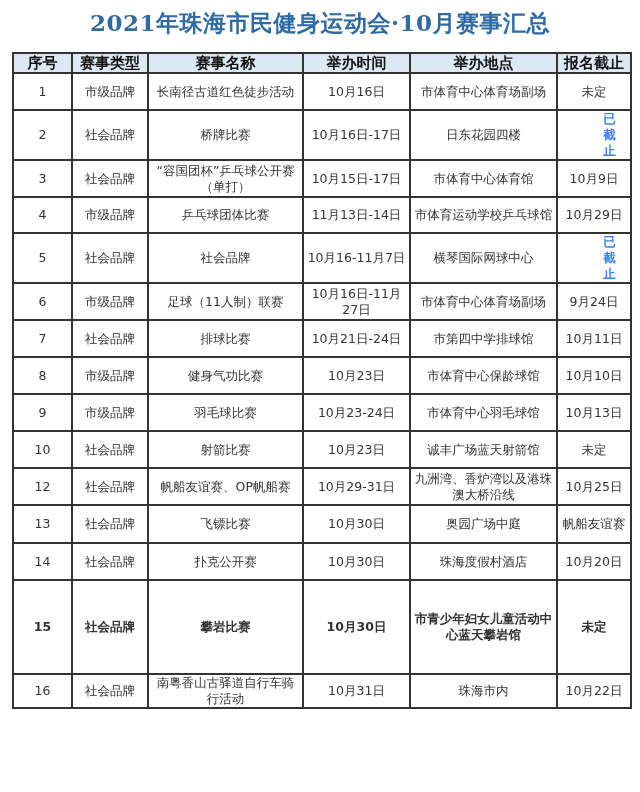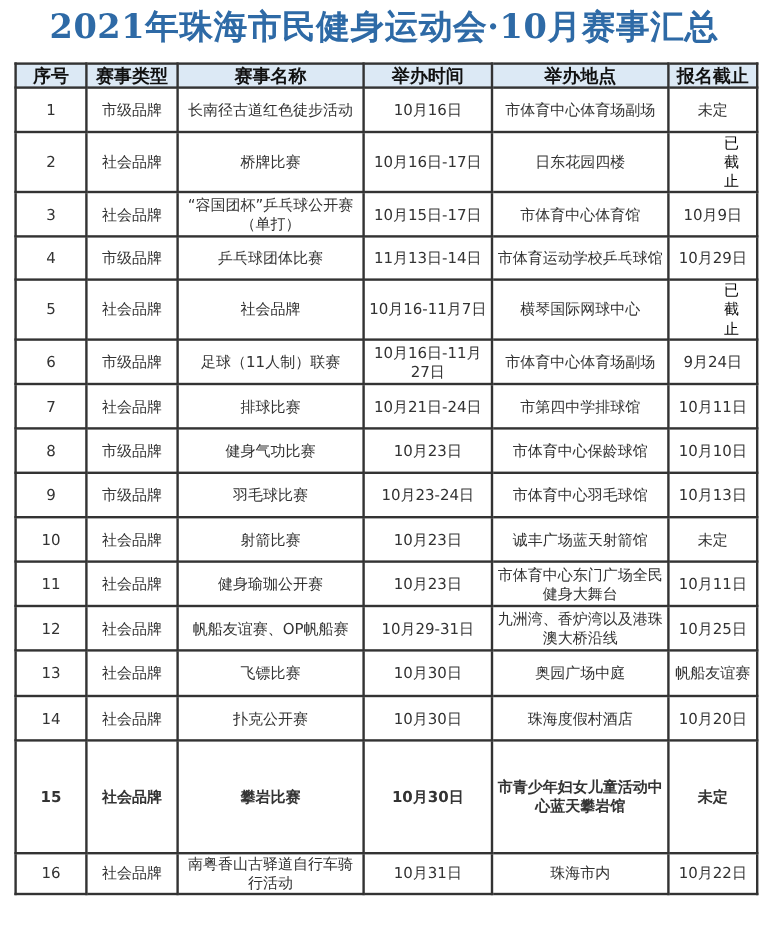--- a/index.html
+++ b/index.html
@@ -1,29 +1,29 @@
 <!DOCTYPE html>
 <html><head>
 <meta charset="utf-8">
 <style>
   html, body { margin:0; padding:0; background:#ffffff; }
   body { width:640px; height:792px; position:relative; overflow:hidden;
          font-family:"DejaVu Sans","Liberation Sans",sans-serif; color:#222; }
   .title { position:absolute; left:0; top:8px; width:640px; text-align:center;
            font-family:"DejaVu Serif","Liberation Serif",serif; font-weight:bold;
-           font-size:28px; color:#2e6aa6; letter-spacing:0.5px; line-height:30px; }
+           font-size:23px; color:#2e6aa6; letter-spacing:0.5px; line-height:30px; }
   table { position:absolute; left:12px; top:52px; border-collapse:collapse;
           table-layout:fixed; width:618px; }
   th, td { border:2px solid #333; text-align:center; vertical-align:middle;
            padding:0 3px; font-size:12.5px; line-height:16px; }
   th { background:#dce9f5; font-weight:bold; font-size:15px; height:18px; color:#111; }
   td { color:#333; }
   col.c1 { width:59px; } col.c2 { width:76px; } col.c3 { width:155px; }
   col.c4 { width:107px; } col.c5 { width:147px; } col.c6 { width:74px; }
-  td.spaced { letter-spacing:6px; font-weight:normal; color:#000000;padding-left:40px; }
+  td.spaced { letter-spacing:6px; font-weight:bold; color:#3b82f6;padding-left:40px; }
 </style>
 </head>
 <body>
 
 <div class="title">2021年珠海市民健身运动会·10月赛事汇总</div>
 
 <table>
   <colgroup>
     <col class="c1">
       <col class="c2">
@@ -117,28 +117,20 @@
       </tr>
       <tr style="height: 37px;">
         <td>10</td>
         <td>社会品牌</td>
         <td>射箭比赛</td>
         <td>10月23日</td>
         <td>诚丰广场蓝天射箭馆</td>
         <td>未定</td>
       </tr>
       <tr style="height: 37px;">
-        <td>11</td>
-        <td>社会品牌</td>
-        <td>健身瑜珈公开赛</td>
-        <td>10月23日</td>
-        <td>市体育中心东门广场全民健身大舞台</td>
-        <td>10月11日</td>
-      </tr>
-      <tr style="height: 37px;">
         <td>12</td>
         <td>社会品牌</td>
         <td>帆船友谊赛、OP帆船赛</td>
         <td>10月29-31日</td>
         <td>九洲湾、香炉湾以及港珠澳大桥沿线</td>
         <td>10月25日</td>
       </tr>
       <tr style="height: 38px;">
         <td>13</td>
         <td>社会品牌</td>

